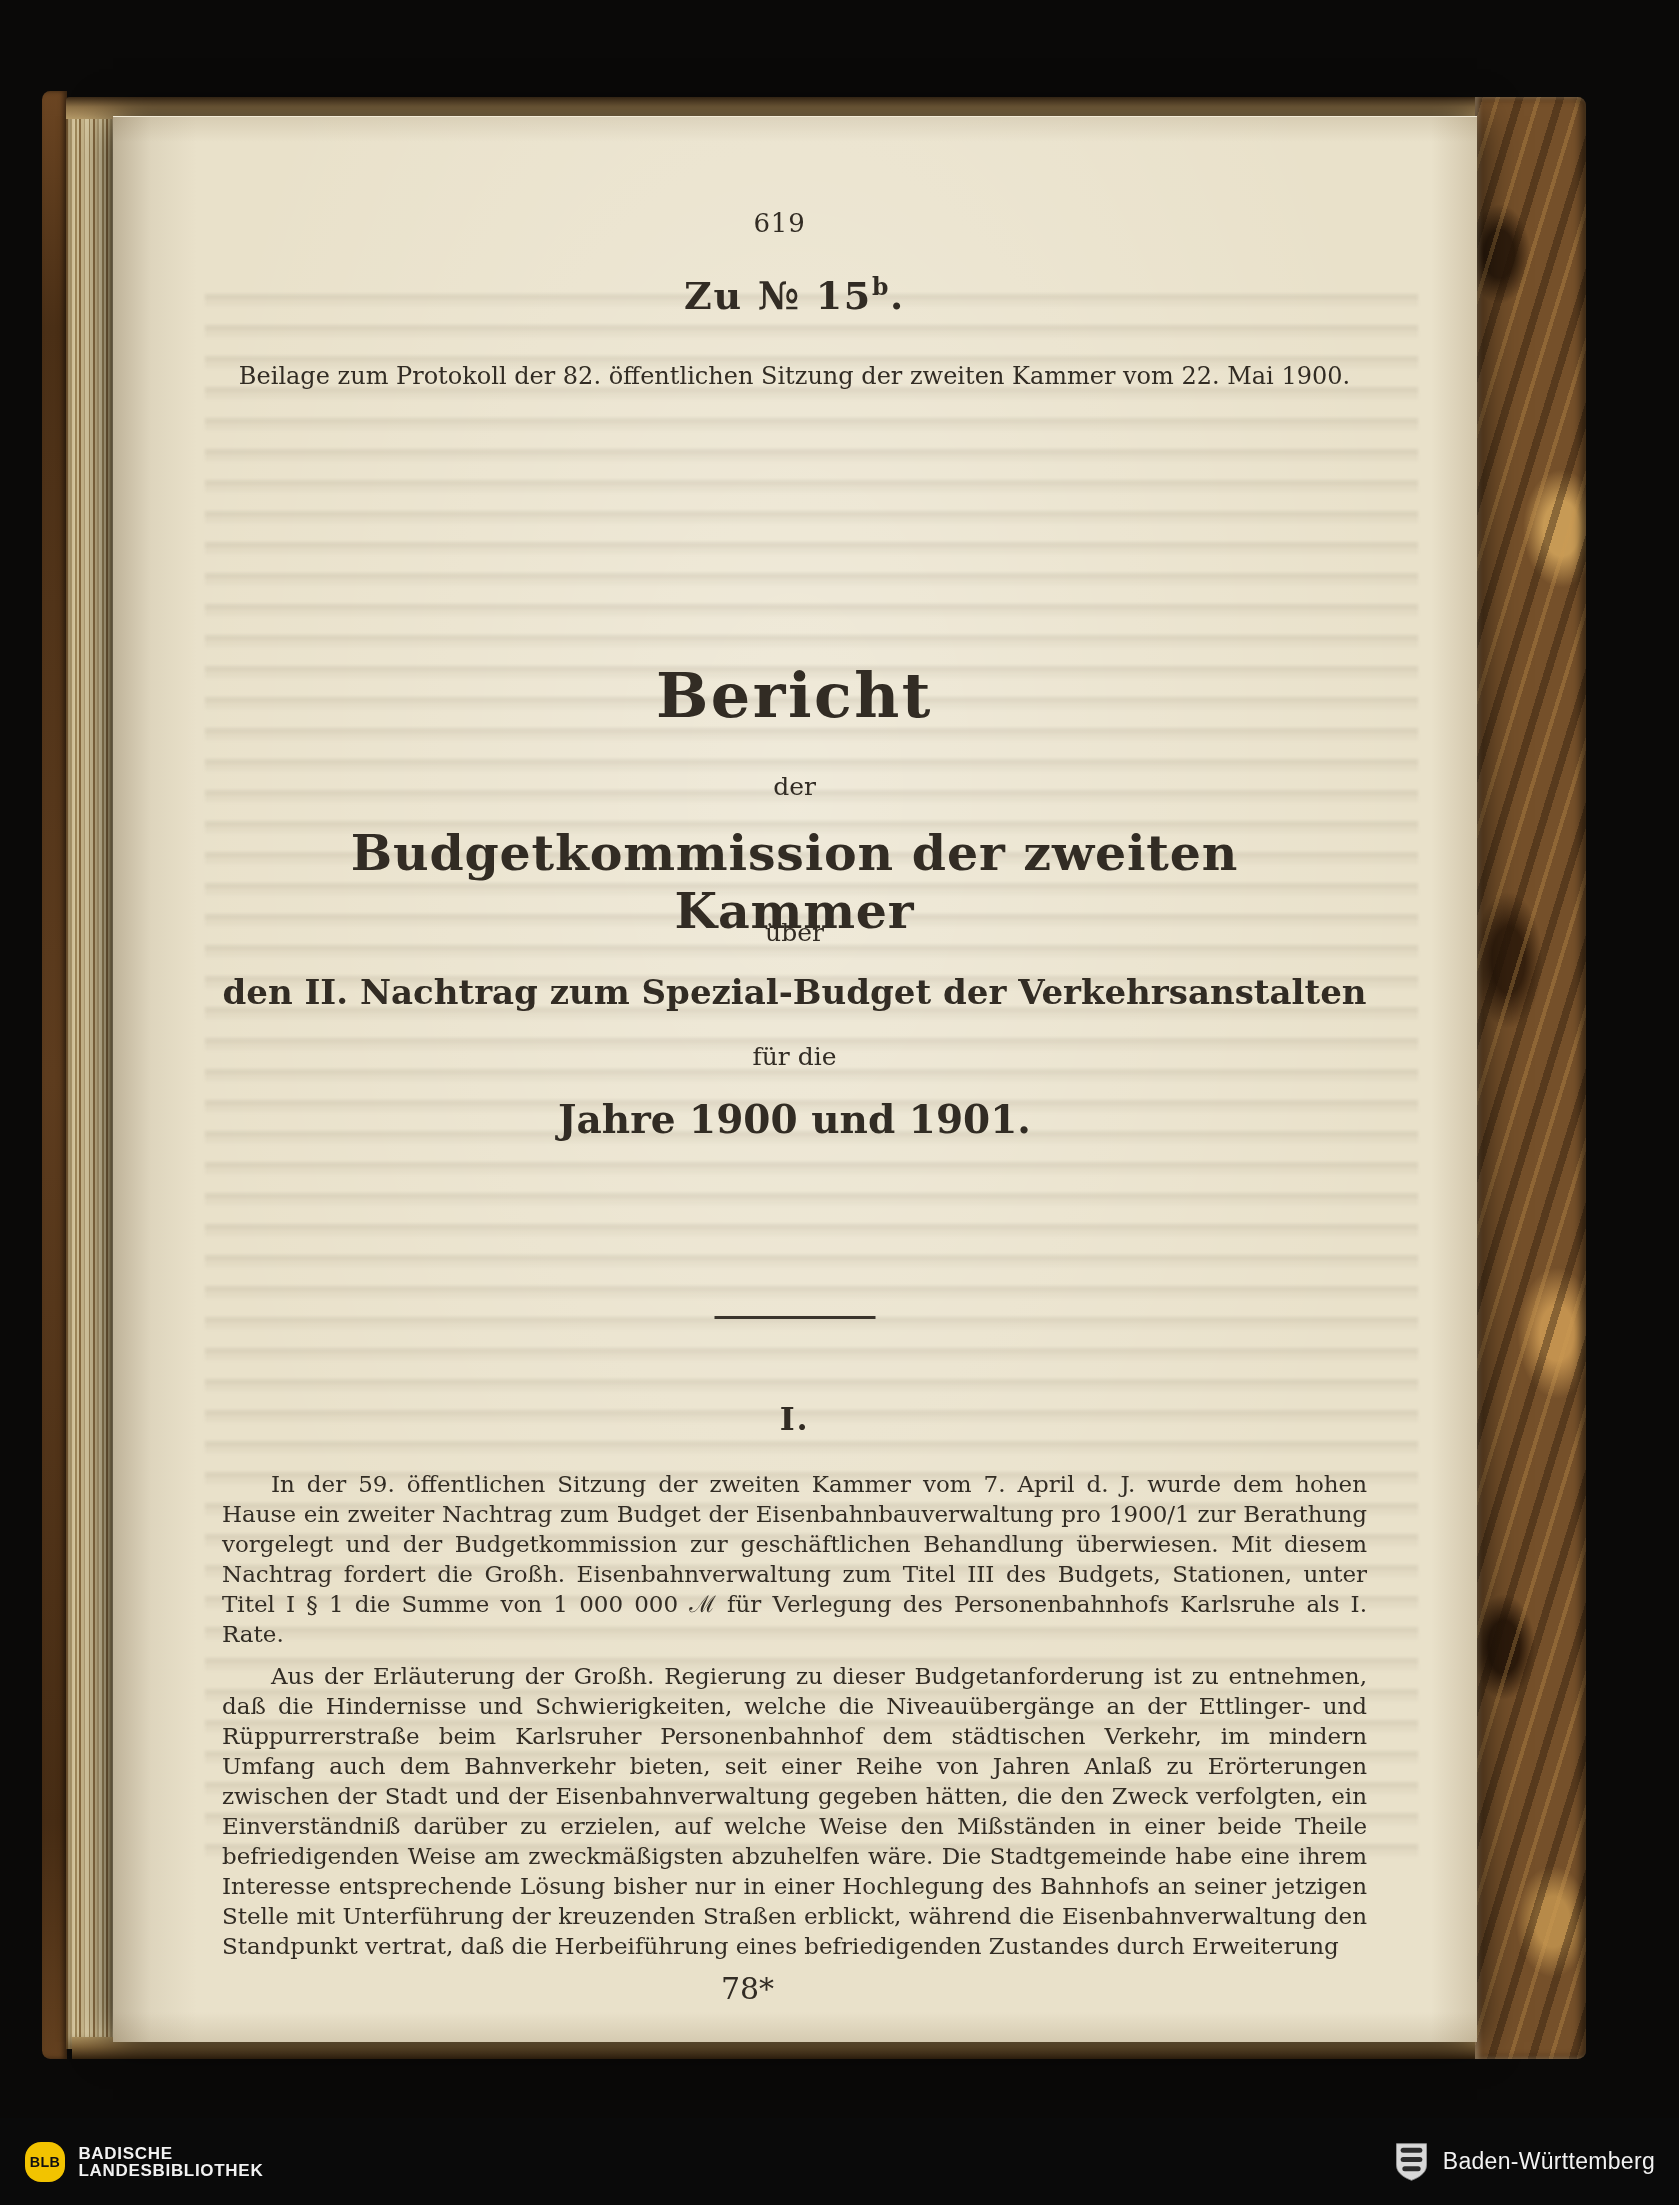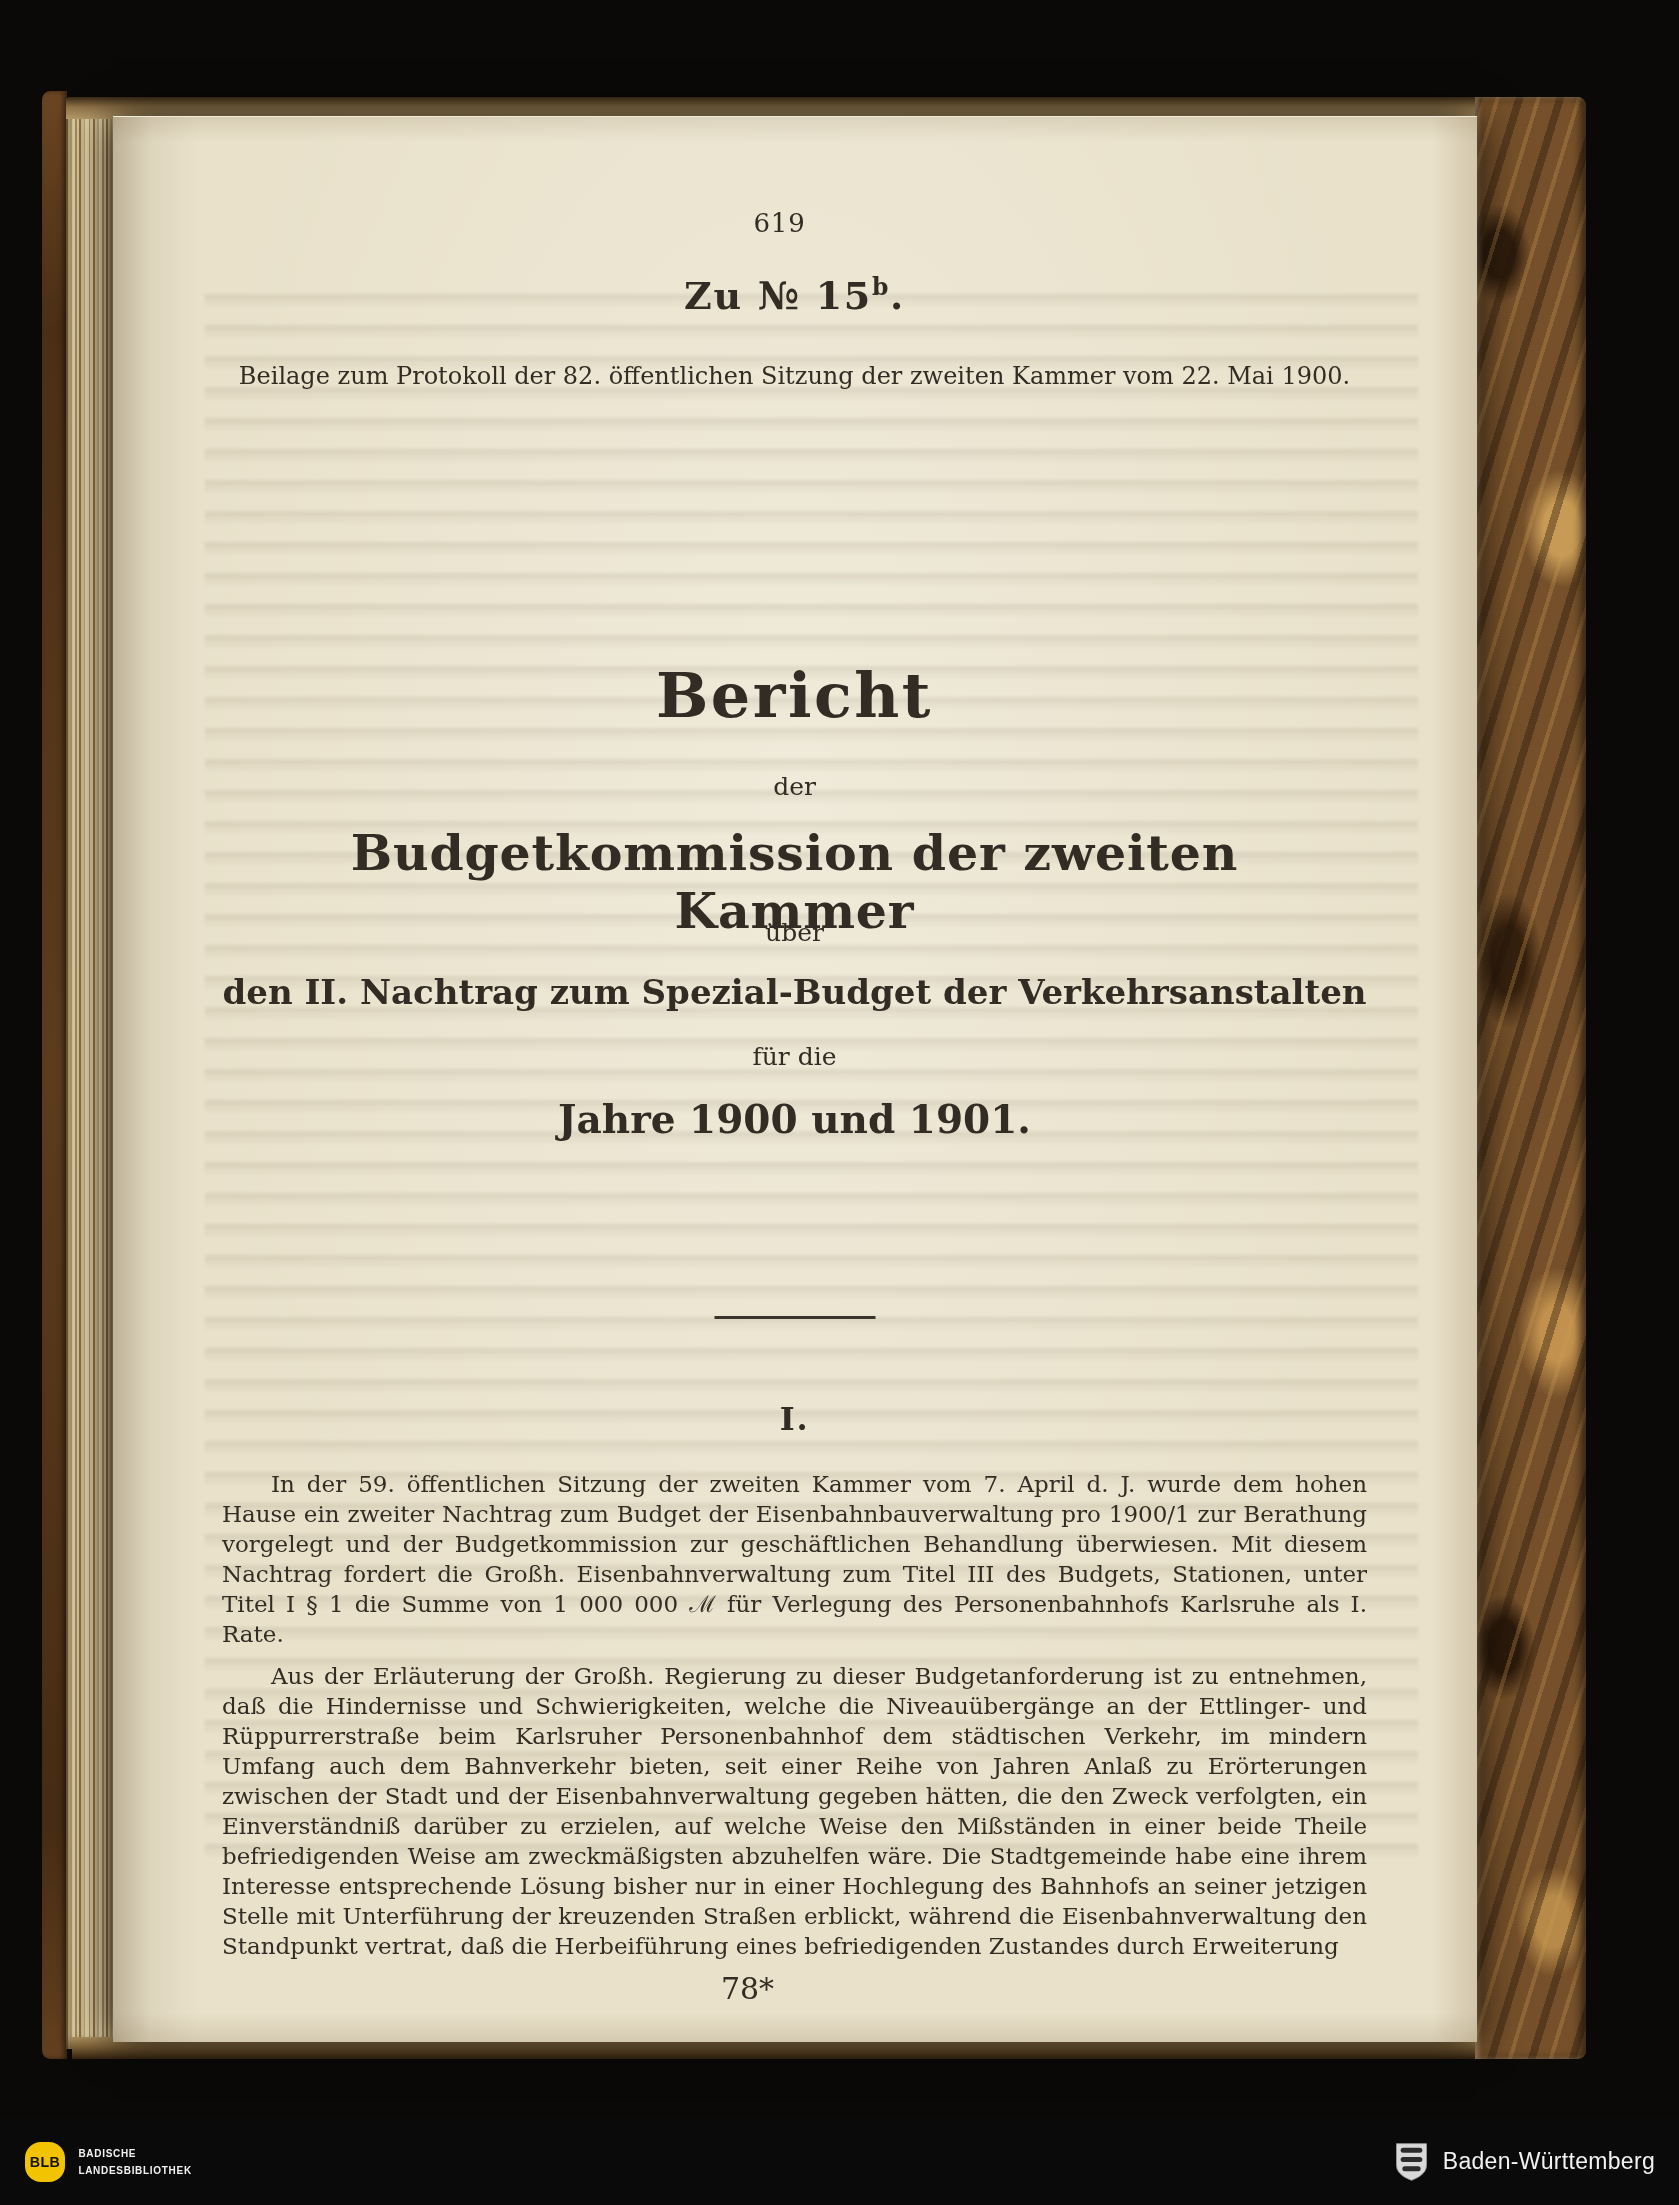--- a/index.html
+++ b/index.html
@@ -123,21 +123,21 @@
   }
   .footer-left, .footer-right { display: flex; align-items: center; gap: 13.4px; }
   .blb-badge {
     width: 40px; height: 40px; border-radius: 16px;
     background: var(--blb-yellow, #f2c300);
     color: #111; font-weight: bold; font-size: 14.3px;
     display: flex; align-items: center; justify-content: center;
     letter-spacing: 0.4px;
   }
   .lib-name { display: flex; flex-direction: column; }
-  .lib-name span { font-size: 10px; line-height: 17px; font-weight: bold; letter-spacing: 0.7px; }
+  .lib-name span { font-size: 17px; line-height: 17px; font-weight: bold; letter-spacing: 0.7px; }
   .coa { display: block; }
   .state-name { font-size: 23px; letter-spacing: 0.3px; }
 </style>
 </head>
 <body>
 
 <div class="scene">
 
   <div class="spine-leather"></div>
   <div class="page-edges-left"></div>

